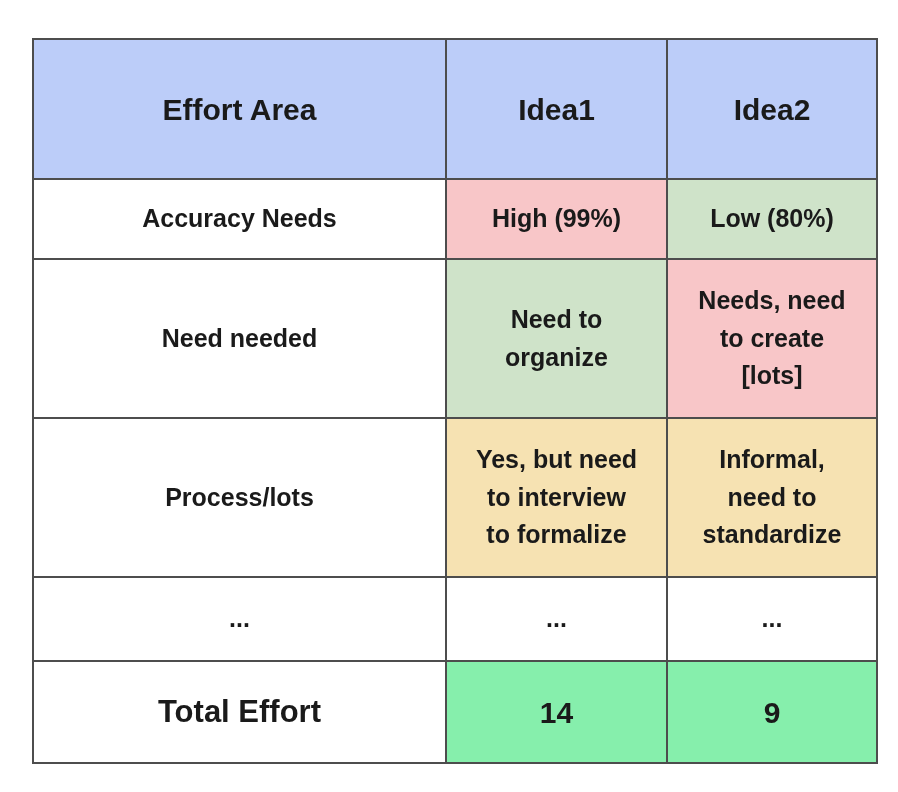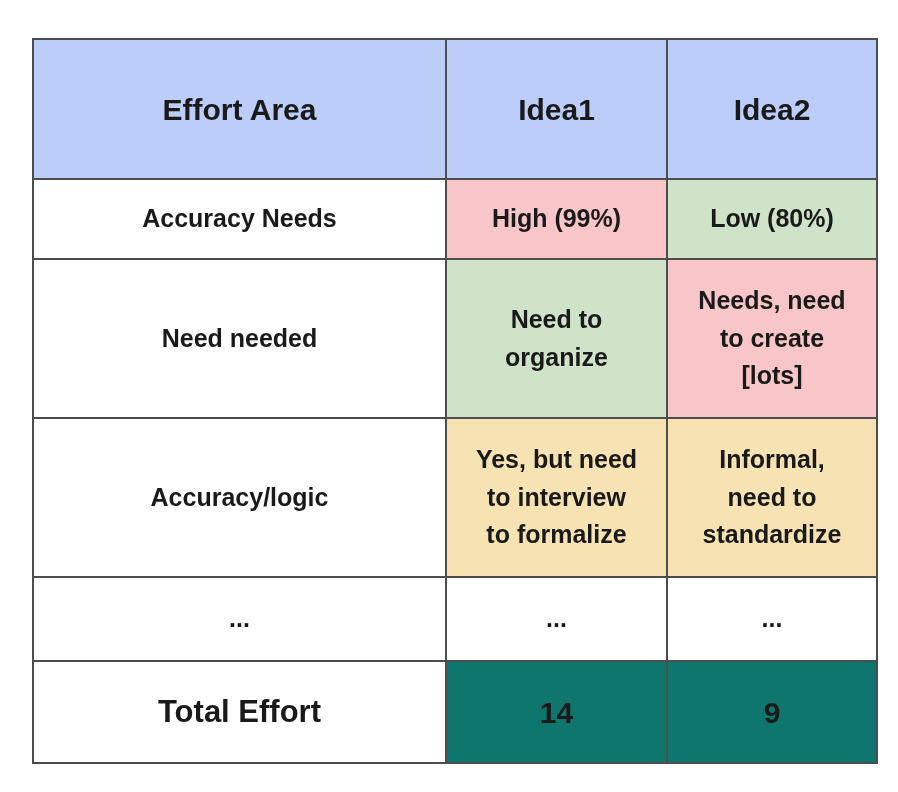--- a/index.html
+++ b/index.html
@@ -34,21 +34,21 @@
     vertical-align: middle;
     padding: 8px 18px;
     font-weight: 700;
     line-height: 1.5;
   }
   table.effort th {
     background: var(--header-bg);
     font-size: 30px;
   }
   td.row-label { font-size: 25px; background: #ffffff; }
-  td.idea-cell { font-size: 25px; white-space: pre-line; background: #0f766e; }
+  td.idea-cell { font-size: 25px; white-space: pre-line; background: #86efac; }
   td[data-cellcolor="red"]    { background: var(--cell-red); }
   td[data-cellcolor="green"]  { background: var(--cell-green); }
   td[data-cellcolor="yellow"] { background: var(--cell-yellow); }
   td[data-cellcolor="none"]   { background: #ffffff; }
   tr.total-row td.row-label   { font-size: 31px; }
   tr.total-row td.idea-cell   { font-size: 30px; }
 </style>
 </head>
 <body>
 
@@ -74,21 +74,21 @@
       </tr>
       <tr class="data-row" style="height:159px">
         <td class="row-label">Need needed</td>
         <td class="idea-cell" data-cellcolor="green">Need to
 organize</td>
         <td class="idea-cell" data-cellcolor="red">Needs, need
 to create
 [lots]</td>
       </tr>
       <tr class="data-row" style="height:159px">
-        <td class="row-label">Accuracy/logic</td>
+        <td class="row-label">Process/lots</td>
         <td class="idea-cell" data-cellcolor="yellow">Yes, but need
 to interview
 to formalize</td>
         <td class="idea-cell" data-cellcolor="yellow">Informal,
 need to
 standardize</td>
       </tr>
       <tr class="data-row" style="height:84px">
         <td class="row-label">...</td>
         <td class="idea-cell" data-cellcolor="none">...</td>

